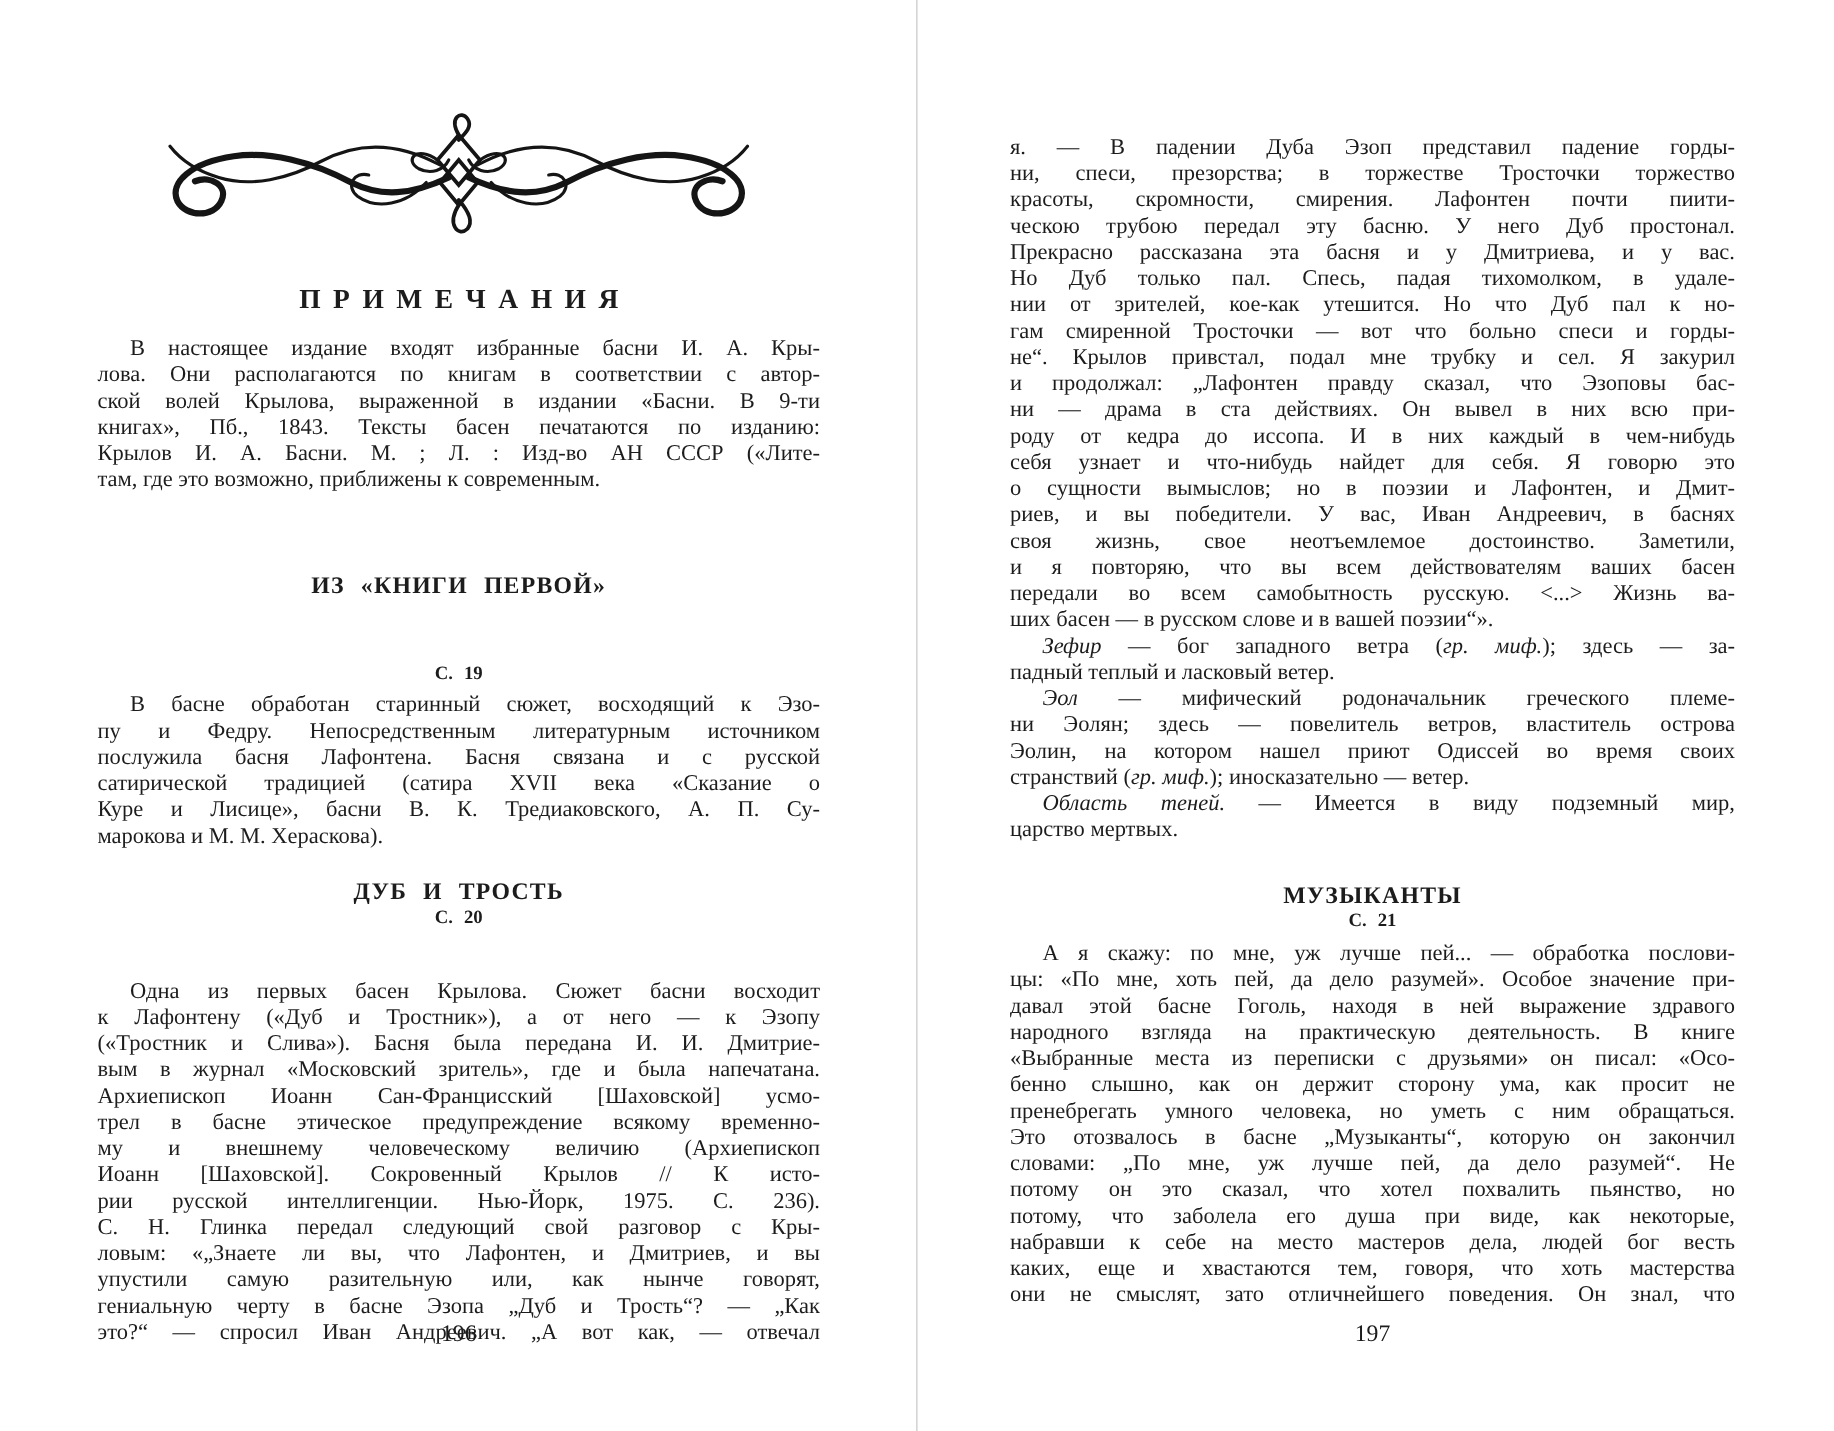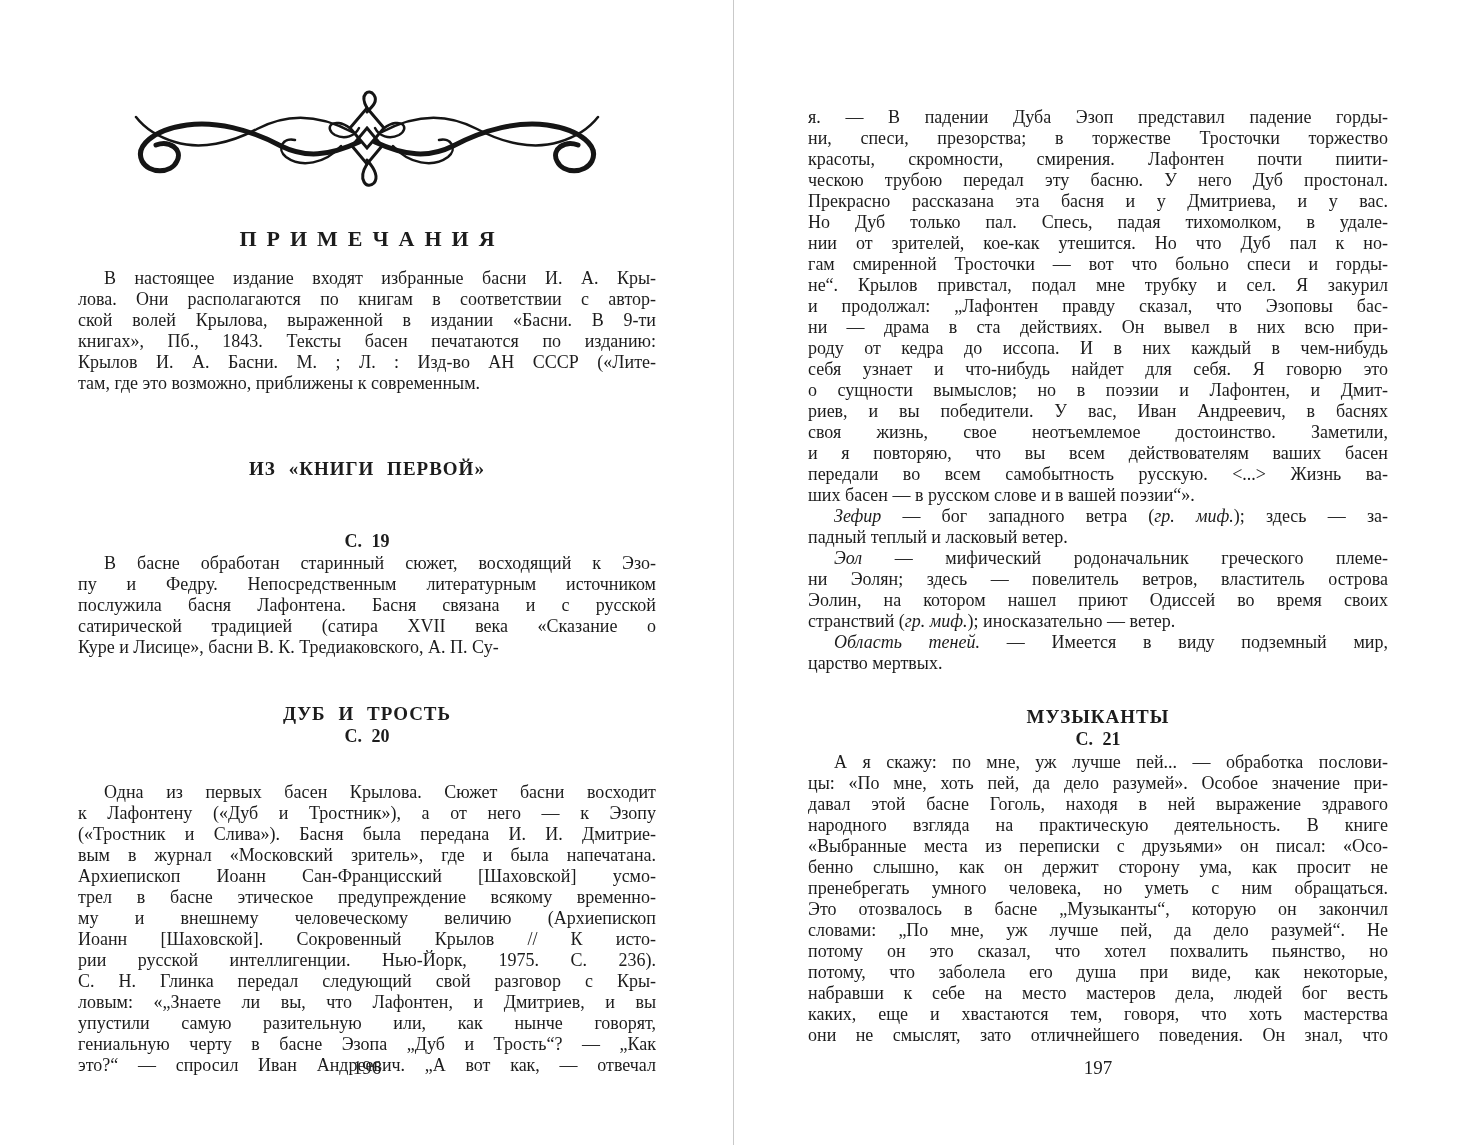--- a/index.html
+++ b/index.html
@@ -45,21 +45,21 @@
   .section-heading, .entry-title {
     margin: 0;
     font-size: 19px;
     font-weight: bold;
     letter-spacing: 1px;
     word-spacing: 7px;
     text-align: center;
     white-space: nowrap;
   }
   .page-ref {
-    font-size: 18px;
+    font-size: 15px;
     font-weight: bold;
     word-spacing: 5px;
     text-align: center;
   }
   .page-number {
     position: absolute;
     left: 0; right: 0;
     top: 1057px;
     text-align: center;
     font-size: 19px;
@@ -109,20 +109,21 @@
 
     <h2 class="block section-heading" style="top:458px;">ИЗ «КНИГИ ПЕРВОЙ»</h2>
 
     <div class="block page-ref" style="top:531px;">С. 19</div>
     <div class="block para indent" style="top:553px;">
         <div class="tline">В басне обработан старинный сюжет, восходящий к Эзо-</div>
         <div class="tline">пу и Федру. Непосредственным литературным источником</div>
         <div class="tline">послужила басня Лафонтена. Басня связана и с русской</div>
         <div class="tline">сатирической традицией (сатира XVII века «Сказание о</div>
         <div class="tline">Куре и Лисице», басни В. К. Тредиаковского, А. П. Су-</div>
+        <div class="tline">марокова и М. М. Хераскова).</div>
       </div>
 
     <h3 class="block entry-title" style="top:703px;">ДУБ И ТРОСТЬ</h3>
     <div class="block page-ref" style="top:726px;">С. 20</div>
     <div class="block para indent jlast" style="top:782px;">
         <div class="tline">Одна из первых басен Крылова. Сюжет басни восходит</div>
         <div class="tline">к Лафонтену («Дуб и Тростник»), а от него — к Эзопу</div>
         <div class="tline">(«Тростник и Слива»). Басня была передана И. И. Дмитрие-</div>
         <div class="tline">вым в журнал «Московский зритель», где и была напечатана.</div>
         <div class="tline">Архиепископ Иоанн Сан-Францисский [Шаховской] усмо-</div>

